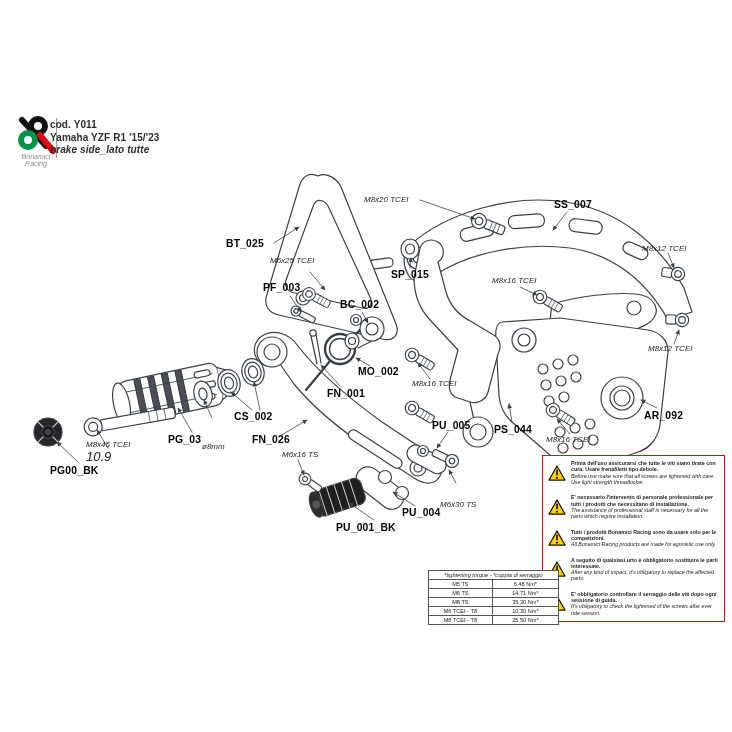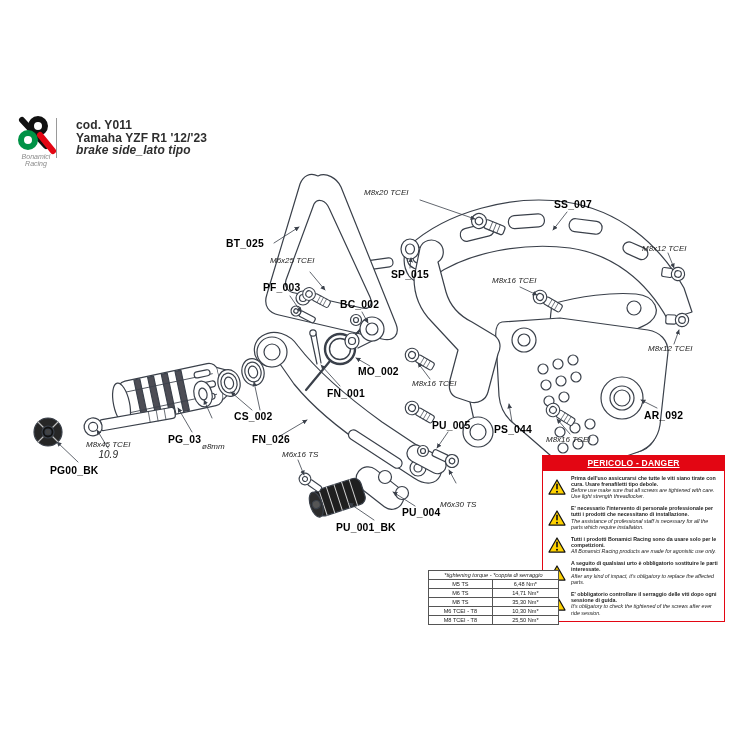--- a/index.html
+++ b/index.html
@@ -3,26 +3,26 @@
 <meta charset="utf-8">
 <style>
   html,body{margin:0;padding:0;}
   body{
     width:732px;height:732px;background:#ffffff;position:relative;overflow:hidden;
     font-family:"Liberation Sans",sans-serif;color:#111;
   }
   .abs{position:absolute;}
   
   .hdr-divider{position:absolute;left:56px;top:118px;width:1px;height:40px;background:#9a9a9a;}
-  .hdr-text{position:absolute;left:76px;top:119px;line-height:12.5px;font-size:12px;color:#2e2e2e;font-weight:bold;letter-spacing:.1px;}
+  .hdr-text{position:absolute;left:50px;top:119px;line-height:12.5px;font-size:10px;color:#2e2e2e;font-weight:bold;letter-spacing:.1px;}
   .hdr-text .side{font-style:italic;font-weight:bold;}
   
   .part-label{position:absolute;font-weight:bold;font-size:11px;letter-spacing:.2px;color:#000;white-space:nowrap;transform:scaleX(.94);transform-origin:left;}
   .fast-label{position:absolute;font-style:italic;font-size:8px;color:#1d1d1d;white-space:nowrap;}
-  .fast-label .grade{display:block;text-align:center;font-size:10px;}
+  .fast-label .grade{display:block;text-align:left;font-size:13px;}
   
   .danger-box{position:absolute;left:542px;top:455px;width:183px;height:167px;background:#fff;border:1.6px solid #e30613;box-sizing:border-box;display:flex;flex-direction:column;}
   .danger-title{background:#e30613;color:#fff;font-weight:bold;font-size:8.5px;text-align:center;padding:2px 0 2.5px 0;text-decoration:underline;letter-spacing:.2px;}
   .danger-body{flex:1;display:flex;flex-direction:column;justify-content:space-between;padding:4px 5px 5px 4px;}
   .danger-row{display:flex;align-items:center;gap:4px;}
   .danger-row .tri{flex:0 0 20px;display:flex;justify-content:center;}
   .danger-text{font-size:5.3px;line-height:6.3px;color:#222;}
   .danger-text .it{font-weight:bold;}
   .danger-text .en{font-style:italic;}
   
@@ -43,22 +43,22 @@
     <path d="M7 6 L31 32" stroke="#111111" stroke-width="6"></path>
     <circle cx="13" cy="26" r="7" stroke="#009246" stroke-width="6"></circle>
     <path d="M25 21 L38 37" stroke="#e30613" stroke-width="6"></path>
   </g>
   <text x="21" y="45" text-anchor="middle" font-size="7" font-style="italic" fill="#8a8a8a">Bonamici</text>
   <text x="21" y="52" text-anchor="middle" font-size="7" font-style="italic" fill="#8a8a8a">Racing</text>
 </svg>
 <div class="hdr-divider"></div>
 <div class="hdr-text">
   <div>cod. Y011</div>
-  <div>Yamaha YZF R1 '12/'23</div>
-  <div class="side">brake side_lato tipo</div>
+  <div>Yamaha YZF R1 '15/'23</div>
+  <div class="side">brake side_lato tutte</div>
 </div>
 
 <svg class="abs" style="left:0;top:0;" width="732" height="732" viewBox="0 0 732 732">
   <defs>
     <marker id="arr" markerWidth="7" markerHeight="7" refX="5.5" refY="3" orient="auto">
       <path d="M0 0 L6 3 L0 6 Z" fill="#3a404a"></path>
     </marker>
     <g id="boltTCEI">
       <rect x="6" y="-4.5" width="21" height="9" rx="2.5"></rect>
       <path d="M13 -4.5 L13 4.5 M17 -4.5 L17 4.5 M21 -4.5 L21 4.5" stroke-width="0.7"></path>
@@ -304,34 +304,33 @@
 <div class="part-label" style="left:234px;top:410px;">CS_002</div>
 <div class="part-label" style="left:252px;top:433px;">FN_026</div>
 <div class="part-label" style="left:168px;top:433px;">PG_03</div>
 <div class="part-label" style="left:50px;top:464px;">PG00_BK</div>
 <div class="part-label" style="left:432px;top:419px;">PU_005</div>
 <div class="part-label" style="left:494px;top:423px;">PS_044</div>
 <div class="part-label" style="left:402px;top:506px;">PU_004</div>
 <div class="part-label" style="left:336px;top:521px;">PU_001_BK</div>
 <div class="part-label" style="left:644px;top:409px;">AR_092</div>
 
-<div class="fast-label" style="left:364px;top:188px;text-align:right;">M8x20 TCEI</div>
+<div class="fast-label" style="left:364px;top:195px;text-align:right;">M8x20 TCEI</div>
 <div class="fast-label" style="left:270px;top:256px;">M6x25 TCEI</div>
 <div class="fast-label" style="left:492px;top:276px;">M8x16 TCEI</div>
 <div class="fast-label" style="left:642px;top:244px;">M8x12 TCEI</div>
 <div class="fast-label" style="left:648px;top:344px;">M8x12 TCEI</div>
 <div class="fast-label" style="left:412px;top:379px;">M8x16 TCEI</div>
 <div class="fast-label" style="left:546px;top:435px;">M8x16 TCEI</div>
 <div class="fast-label" style="left:86px;top:440px;"><span>M8x45 TCEI</span><span class="grade">10.9</span></div>
 <div class="fast-label" style="left:202px;top:442px;">ø8mm</div>
 <div class="fast-label" style="left:282px;top:450px;font-style:italic;">M6x16 TS</div>
 <div class="fast-label" style="left:440px;top:500px;">M6x30 TS</div>
 
 <div class="danger-box">
-  <div class="danger-title">PERICOLO - DANGER</div>
   <div class="danger-body">
 
     <div class="danger-row">
       <span class="tri">
         <svg width="18" height="16" viewBox="0 0 36 32">
             <path d="M18 2 L34 30 L2 30 Z" fill="#ffd200" stroke="#111" stroke-width="2.5" stroke-linejoin="round"></path>
             <rect x="16.4" y="9" width="3.2" height="12" rx="1.6" fill="#111"></rect>
             <circle cx="18" cy="25.5" r="2.1" fill="#111"></circle>
           </svg>
       </span>

